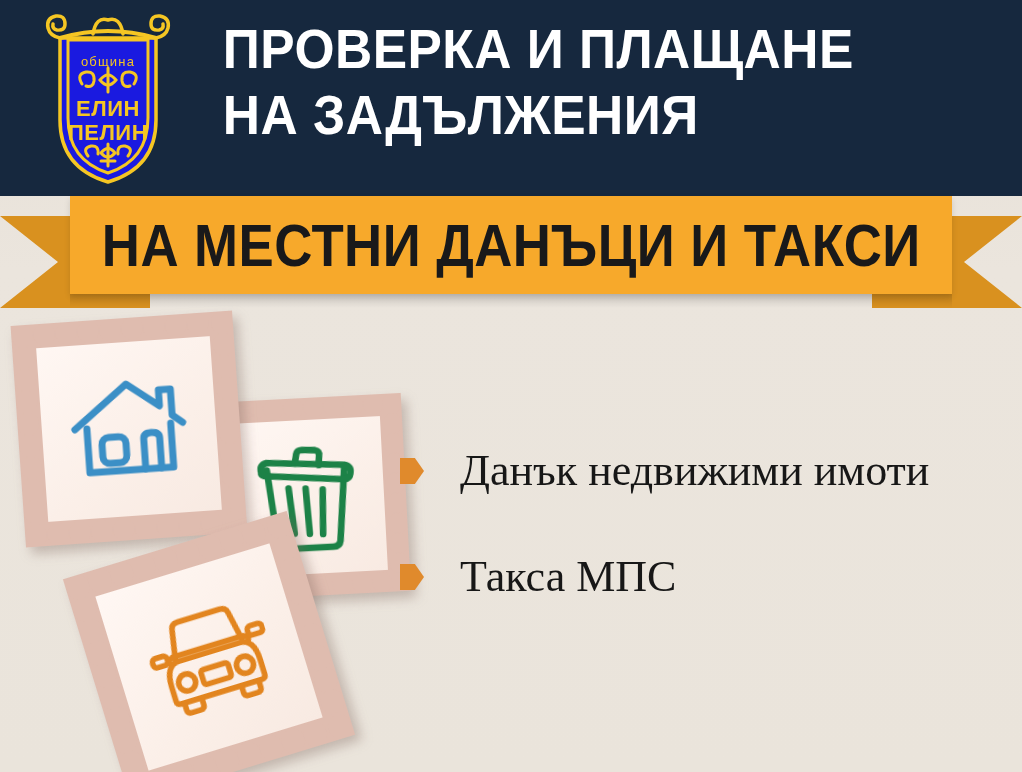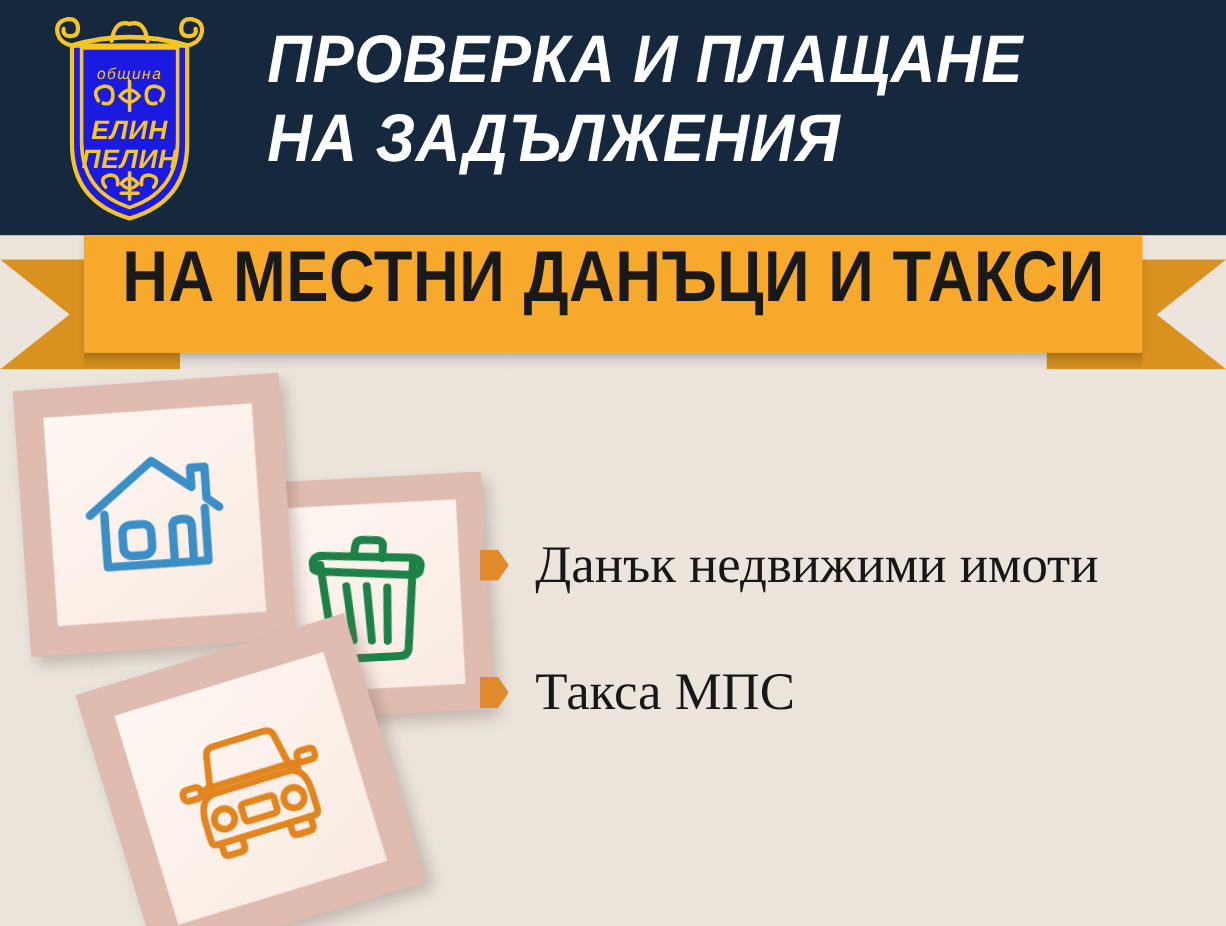--- a/index.html
+++ b/index.html
@@ -11,21 +11,20 @@
   #poster{
     position:relative;width:1022px;height:772px;overflow:hidden;
     background:linear-gradient(180deg,#E6E0D6 0%,#EBE5DD 35%,#EAE4DB 100%);
   }
 
   
   #header{
     position:absolute;left:0;top:0;width:1022px;height:196px;
     background:#16283E;
     z-index:5;
-    font-style:italic;
   }
   #crest{
     position:absolute;left:38px;top:8px;width:140px;height:180px;
   }
   #title-block{
     position:absolute;left:190px;top:16px;width:820px;
     color:#ffffff;
   }
   .title-line{
     font-family:"Liberation Sans", sans-serif;
@@ -50,21 +49,21 @@
     left:0;
     clip-path:polygon(0 0,150px 0,150px 92px,0 92px,58px 46px);
   }
   #ribbon-tail-right{
     right:0;
     clip-path:polygon(0 0,150px 0,92px 46px,150px 92px,0 92px);
   }
   #ribbon-band{
     position:absolute;left:70px;top:0;width:882px;height:98px;
     background:#F7A92B;
-    display:flex;justify-content:center;
+    display:flex;align-items:center;justify-content:center;
     box-shadow:0 3px 6px rgba(0,0,0,0.12);
   }
   #ribbon-text{
     font-family:"Liberation Sans", sans-serif;
     font-weight:bold;
     font-size:60px;
     color:#19191A;
     letter-spacing:0.5px;
     transform:scaleX(0.88);
     white-space:nowrap;
@@ -101,21 +100,21 @@
   #stamp-trash .stamp-inner{ left:22px; top:22px; width:154px; height:154px;}
 
   #stamp-car{ left:92px; top:540px; width:234px; height:234px; transform:rotate(-17deg); z-index:4;}
   #stamp-car .stamp-inner{ left:26px; top:26px; width:182px; height:182px;}
 
   
   #bullets{
     position:absolute;left:400px;top:418px;width:610px;z-index:3;
   }
   .bullet-row{
-    display:flex;align-items:center;height:106px;
+    display:flex;align-items:center;height:106px;gap:14px;
   }
   .bullet-marker{
     flex:0 0 auto;width:24px;height:26px;margin-right:22px;
     background:#E08A2C;
     clip-path:polygon(0 0,62% 0,100% 50%,62% 100%,0 100%);
   }
   .bullet-text{
     font-family:"Liberation Serif", serif;
     font-size:44px;
     color:#171717;

